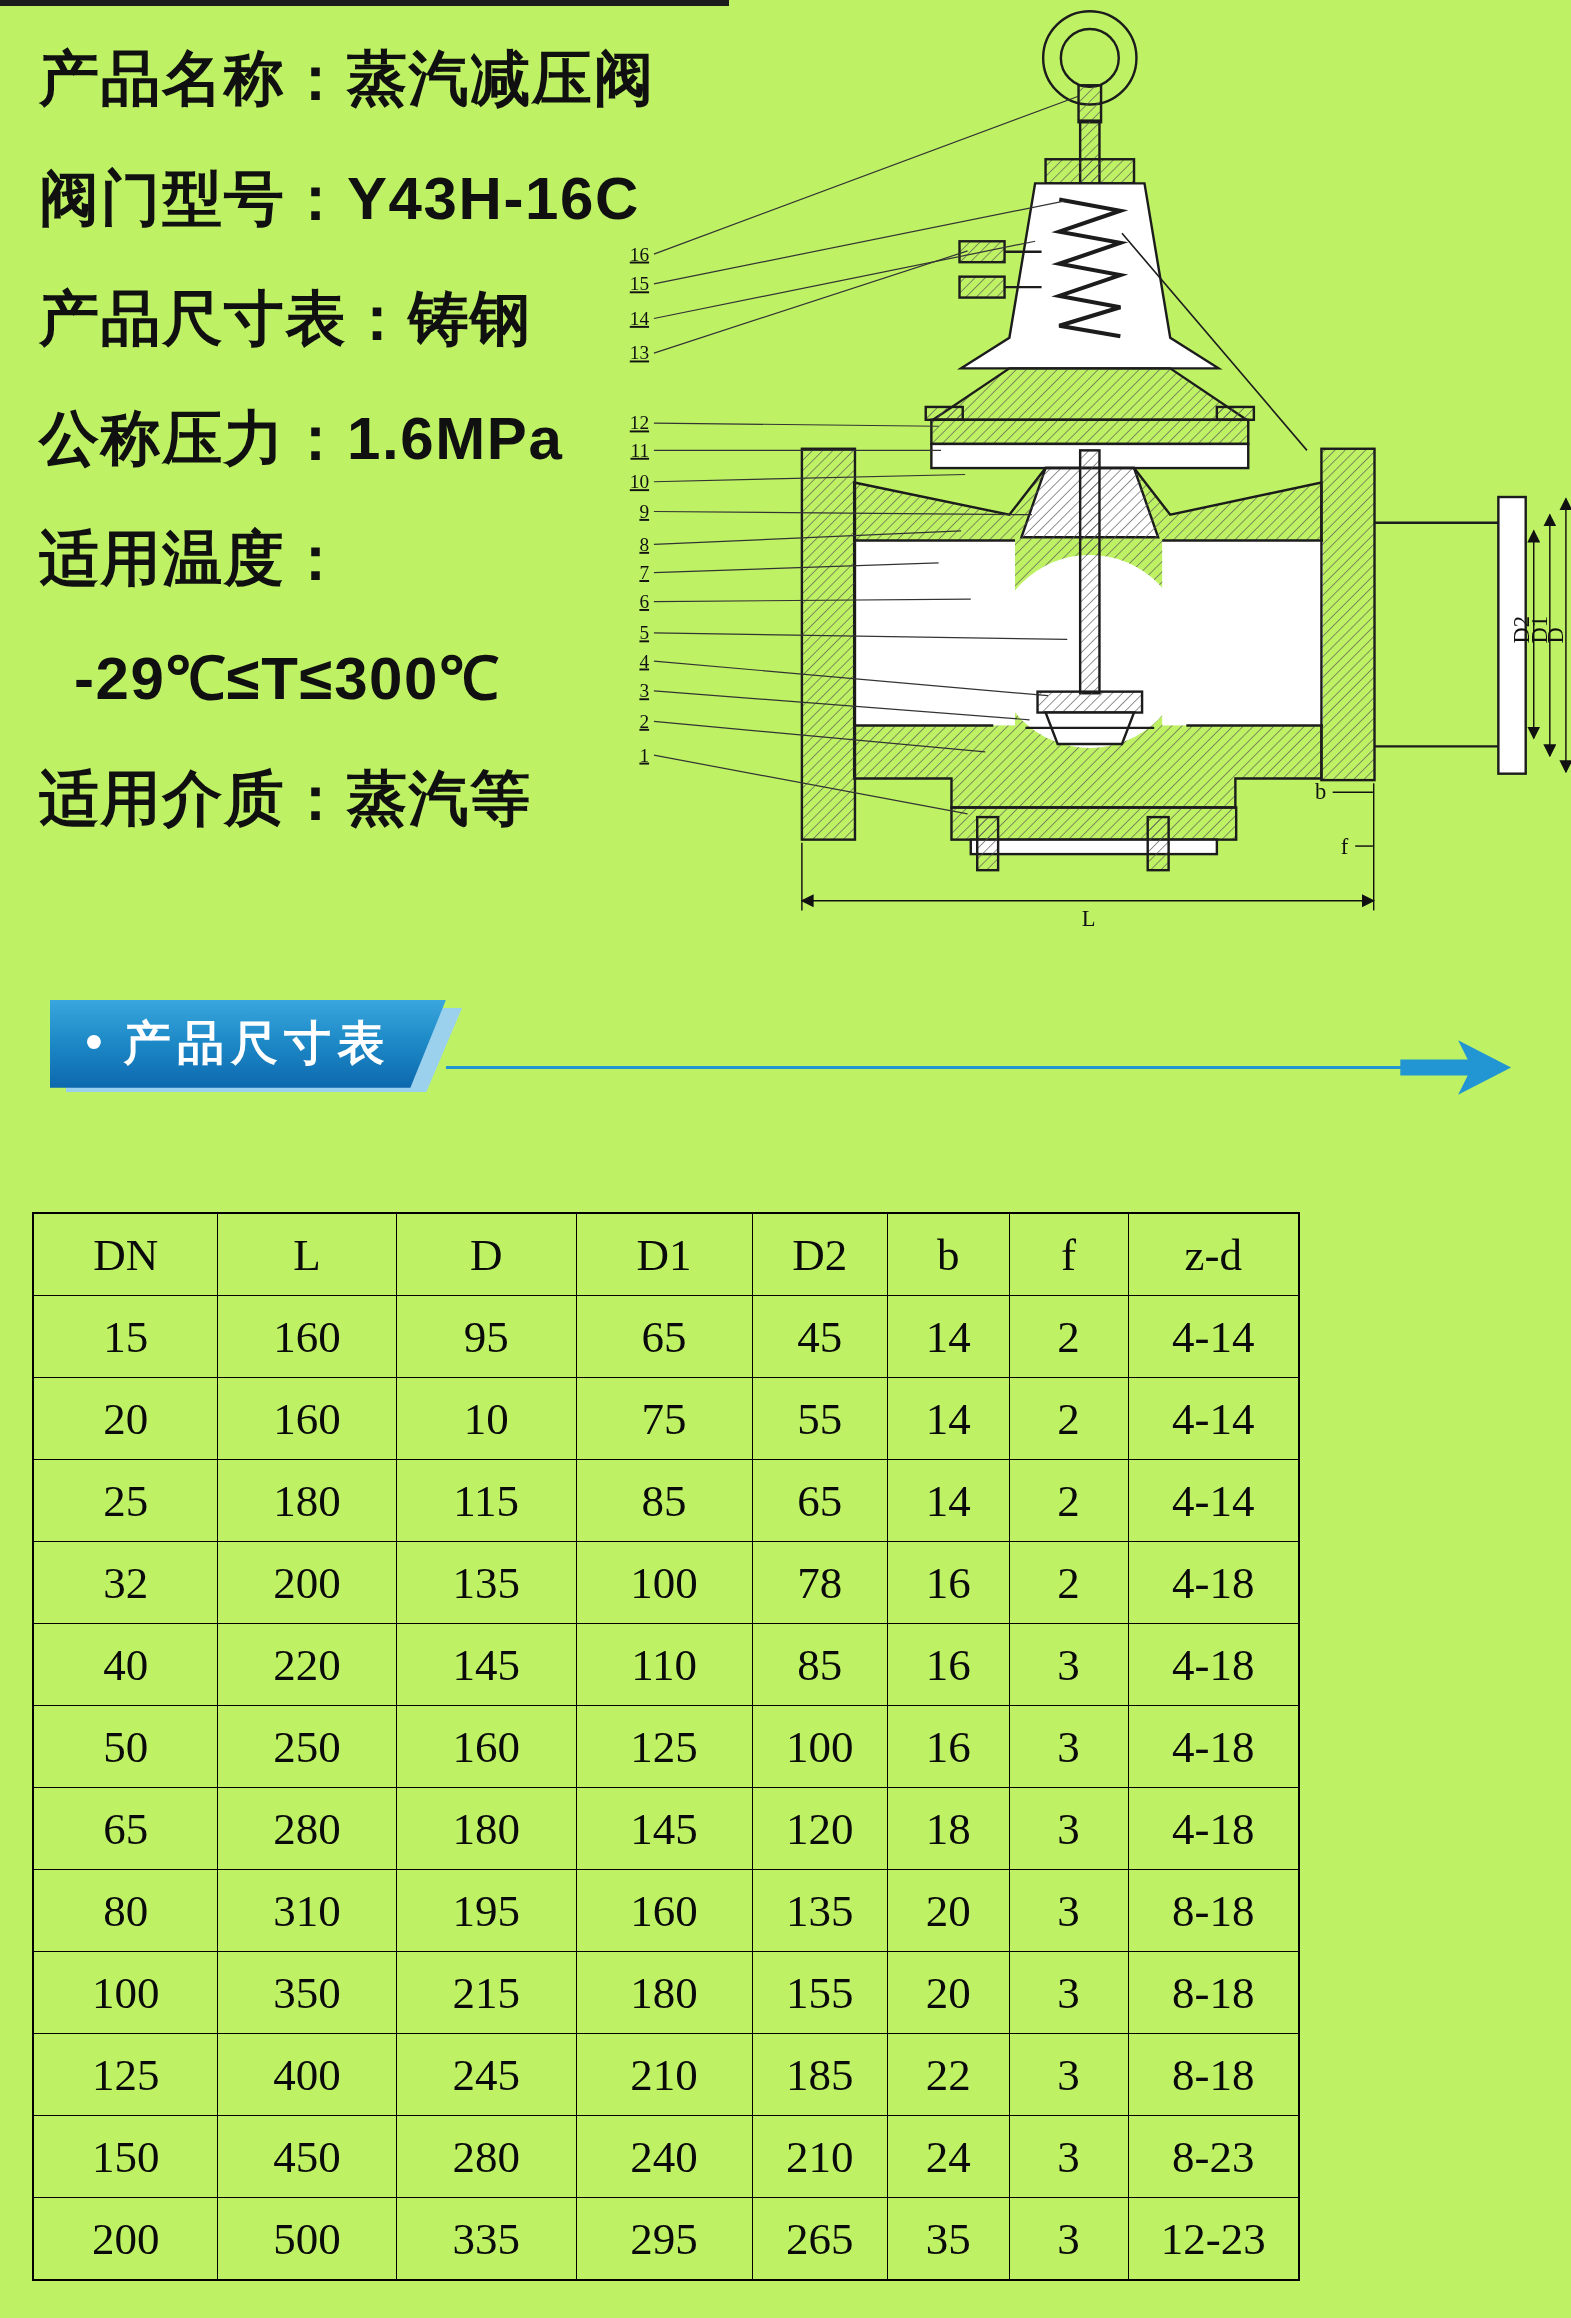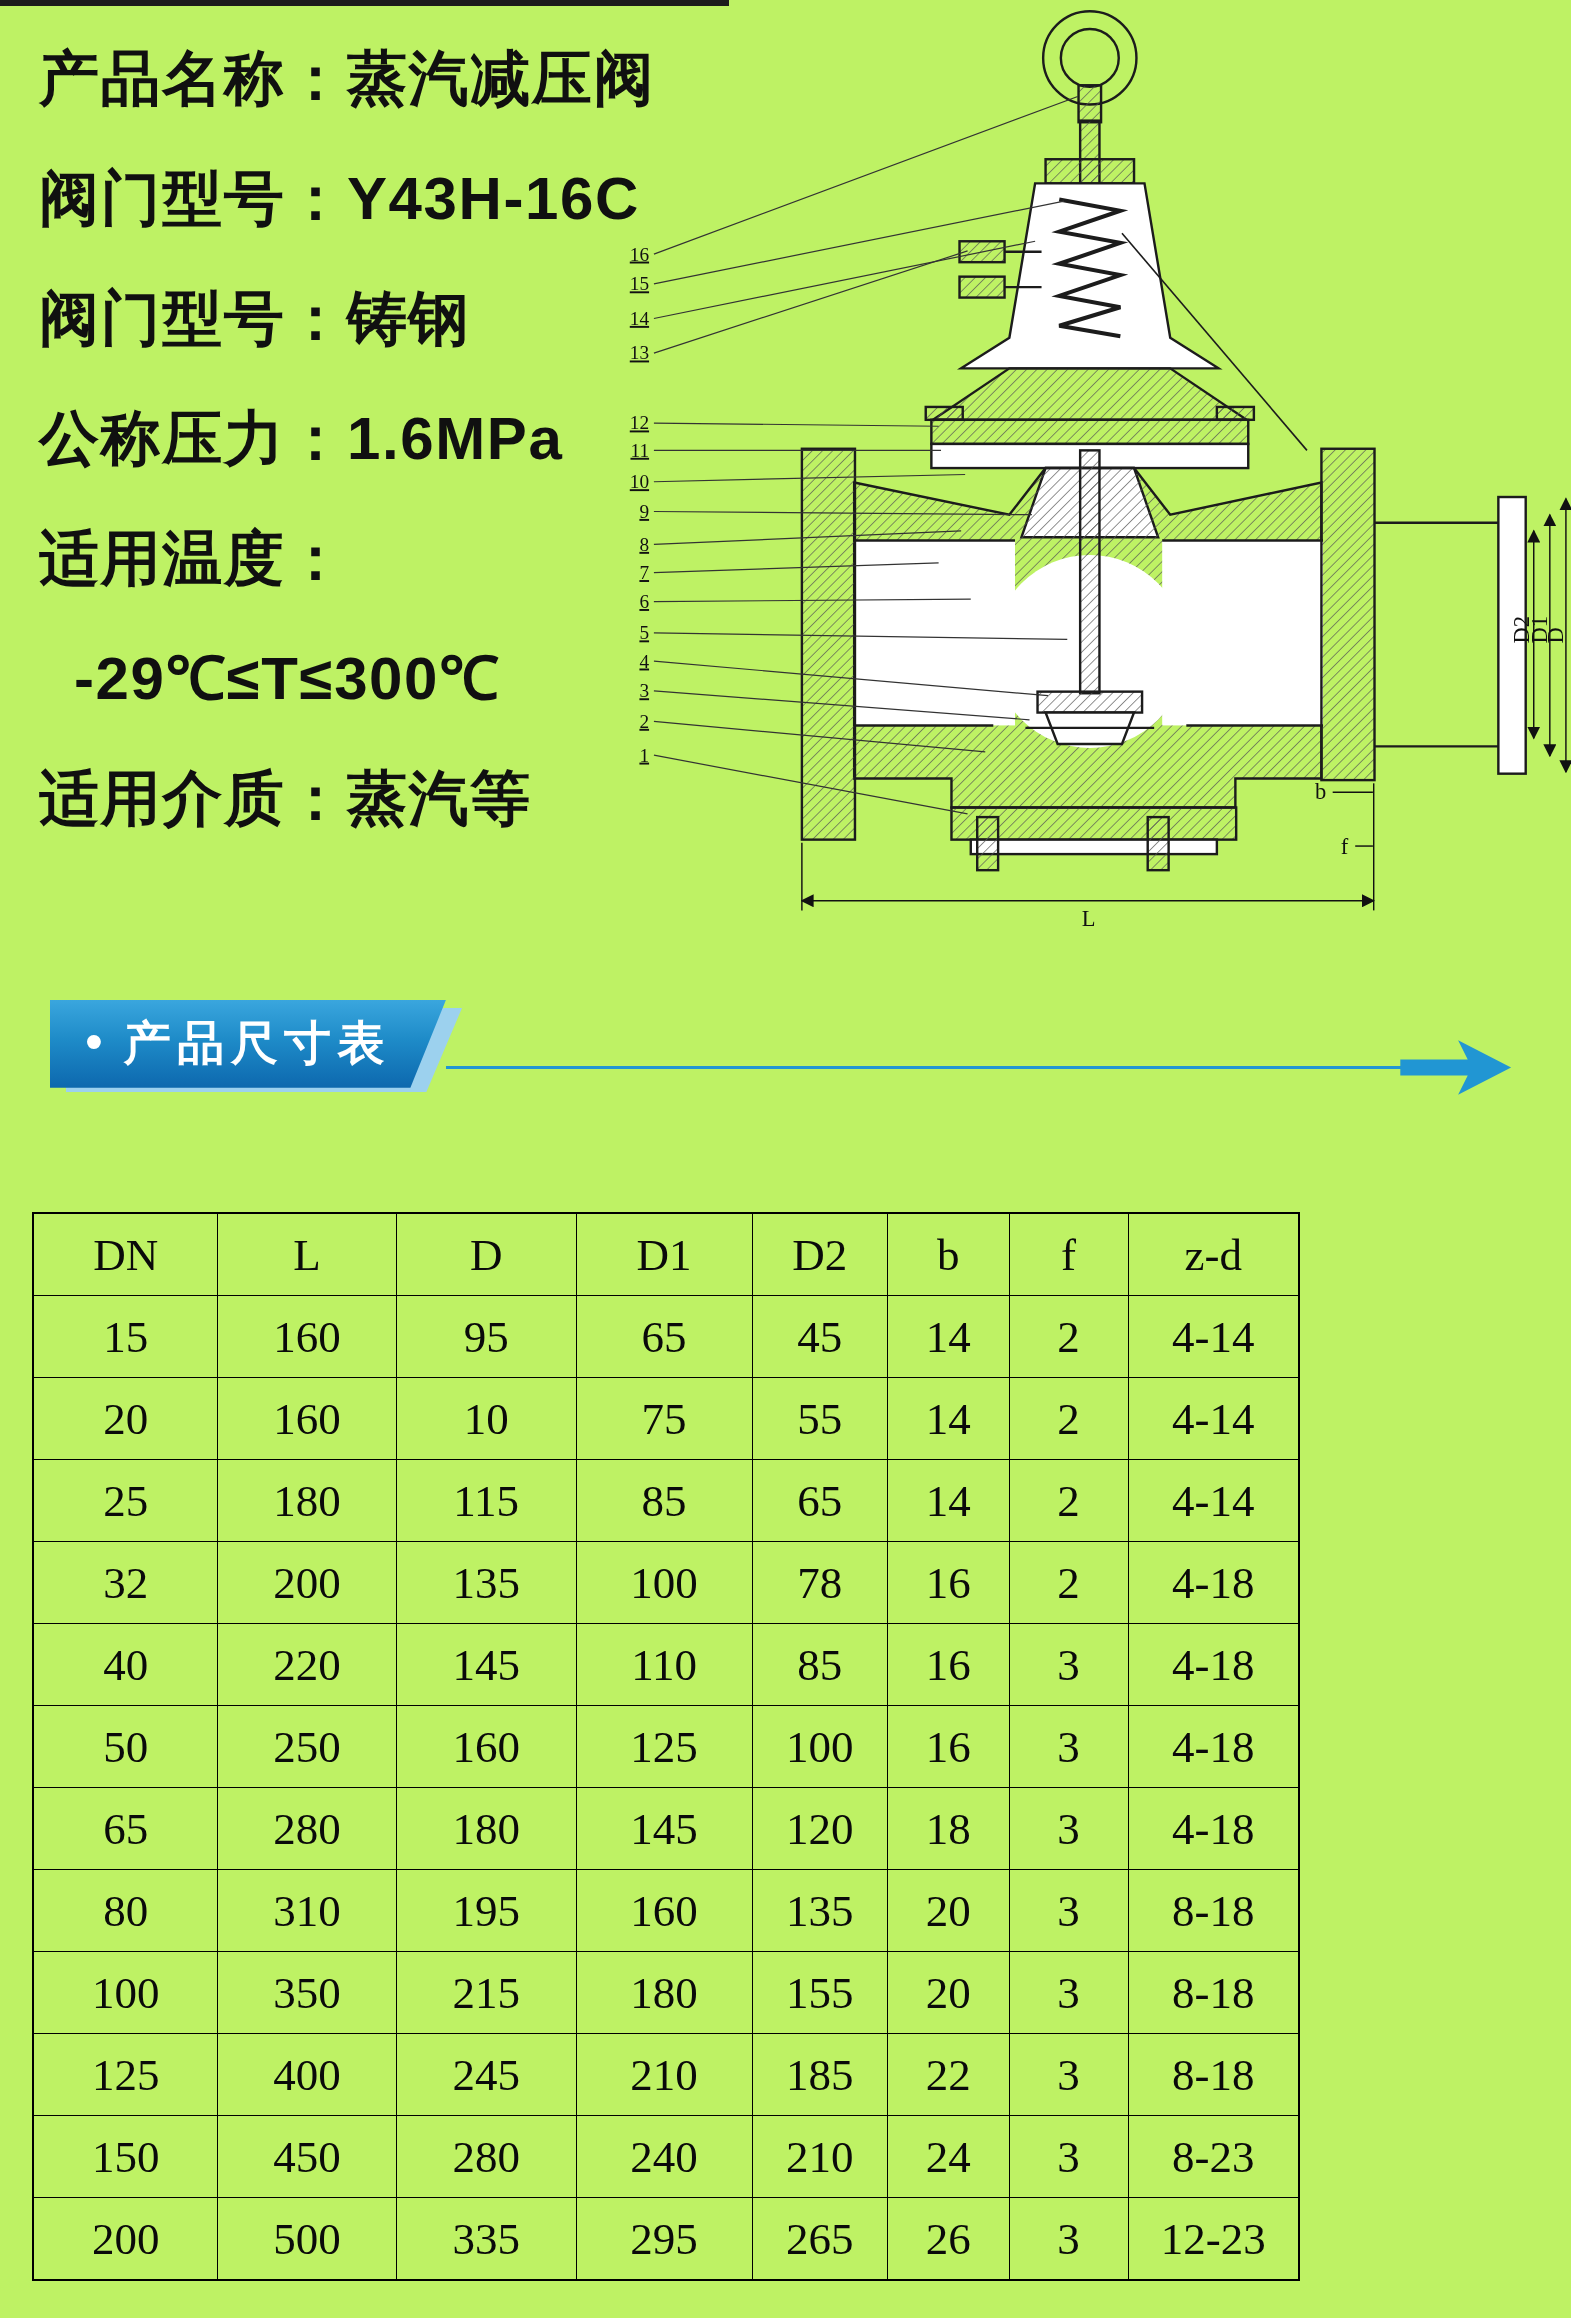--- a/index.html
+++ b/index.html
@@ -46,21 +46,21 @@
 </head>
 <body>
 
 <div class="page">
 
   <div class="top-strip"></div>
 
   <div class="product-info">
       <div class="pline">产品名称：蒸汽减压阀</div>
       <div class="pline">阀门型号：Y43H-16C</div>
-      <div class="pline">阀门型号：铸钢</div>
+      <div class="pline">产品尺寸表：铸钢</div>
       <div class="pline">公称压力：1.6MPa</div>
       <div class="pline">适用温度：</div>
       <div class="pline indent">-29℃≤T≤300℃</div>
       <div class="pline">适用介质：蒸汽等</div>
     </div>
 
   <div class="drawing">
     <svg id="valve-svg" viewBox="0 0 1198 1180" xmlns="http://www.w3.org/2000/svg">
       <defs>
         <pattern id="hatch" width="9" height="9" patternUnits="userSpaceOnUse" patternTransform="rotate(45)">
@@ -338,21 +338,21 @@
           <td>24</td>
           <td>3</td>
           <td>8-23</td>
         </tr>
         <tr>
           <td>200</td>
           <td>500</td>
           <td>335</td>
           <td>295</td>
           <td>265</td>
-          <td>26</td>
+          <td>35</td>
           <td>3</td>
           <td>12-23</td>
         </tr>
       </tbody>
   </table>
 
 </div>
 
 
 </body></html>

